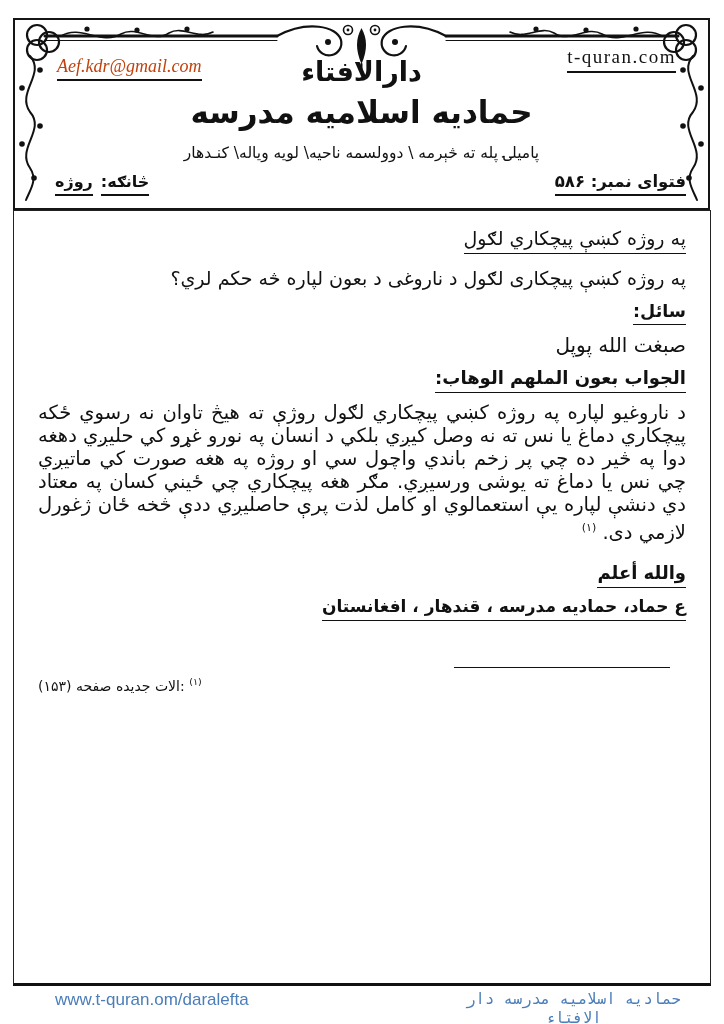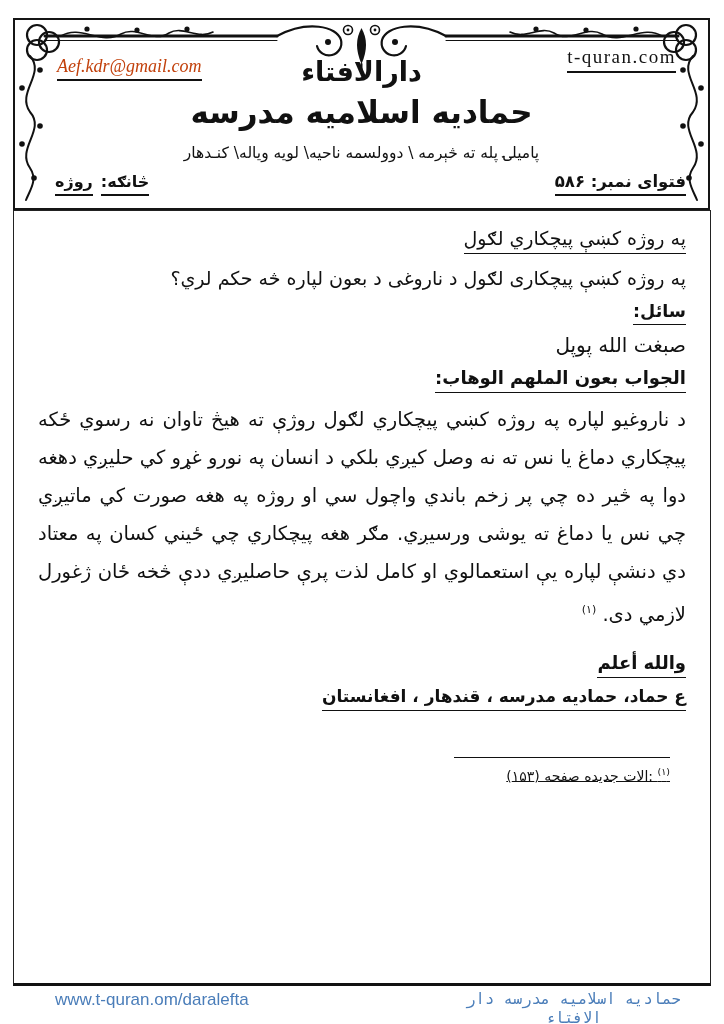--- a/index.html
+++ b/index.html
@@ -61,39 +61,39 @@
   .asker-label{
     display:inline-block;font-weight:bold;font-size:17.5px;
     border-bottom:1.5px solid #111;padding-bottom:3px;margin-top:8px;
   }
   .asker-name{font-size:20px;margin-top:8px;text-align:right;}
   .answer-heading{
     display:inline-block;font-weight:bold;font-size:18px;
     border-bottom:1.5px solid #111;padding-bottom:4px;margin-top:10px;
   }
   .answer-text{
-    font-size:19.5px;line-height:38px;margin-top:8px;
+    font-size:19.5px;line-height:23px;margin-top:8px;
     text-align:justify;
   }
   .answer-text sup{font-size:11px;}
   .center-block{text-align:right;margin-top:18px;}
   .tasliya{
     display:inline-block;font-weight:bold;font-size:18px;
     border-bottom:1.5px solid #111;padding-bottom:4px;
   }
   .signature{
     display:inline-block;font-weight:bold;font-size:17px;
     border-bottom:1.5px solid #111;padding-bottom:4px;margin-top:8px;
   }
   .footnote-sep{
     width:216px;border-bottom:1.5px solid #111;
     margin:46px 16px 8px auto;
   }
   .footnote{
-    font-size:14px;padding-right:16px;direction:rtl;text-align:right;text-decoration:underline;
+    font-size:14px;padding-right:16px;direction:rtl;text-align:left;
   }
   .footnote sup{font-size:9.5px;}
   
   .footer-left{
     position:absolute;left:55px;top:990px;width:366px;
     border-bottom:1.5px solid #4a7db9;padding-bottom:17px;
     font-family:"Liberation Sans",sans-serif;font-size:17px;color:#4a7db9;
     text-decoration:none;display:block;
   }
   .footer-right{

